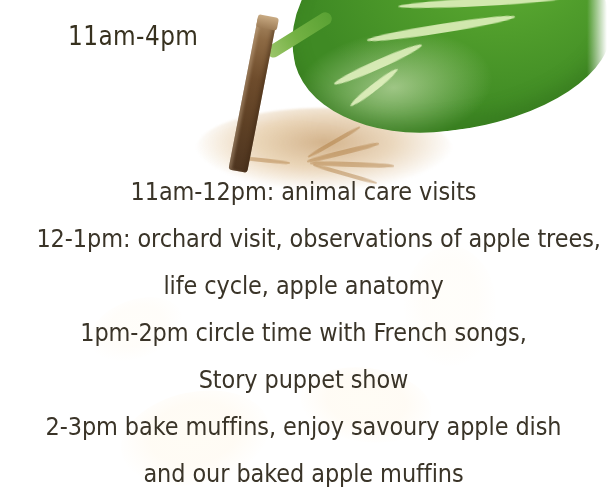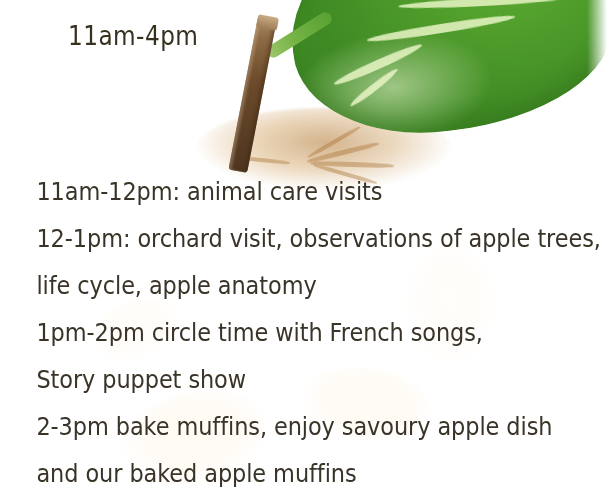--- a/index.html
+++ b/index.html
@@ -120,20 +120,21 @@
   
   .title{
     position:absolute;left:68px;top:20px;
     font-family:"DejaVu Sans",sans-serif;
     font-size:27px;letter-spacing:.5px;color:#37311f;
     transform:scaleX(.86);transform-origin:0 50%;
     white-space:nowrap;
   }
   .schedule{
     position:absolute;left:0;top:168px;width:607px;
+    text-align:center;
   }
   .sline{
     font-family:"DejaVu Sans",sans-serif;
     font-size:25.5px;line-height:47px;color:#3a3428;
     letter-spacing:-.1px;white-space:nowrap;
     transform:scaleX(.88);transform-origin:50% 50%;
   }
 </style>
 </head>
 <body>

